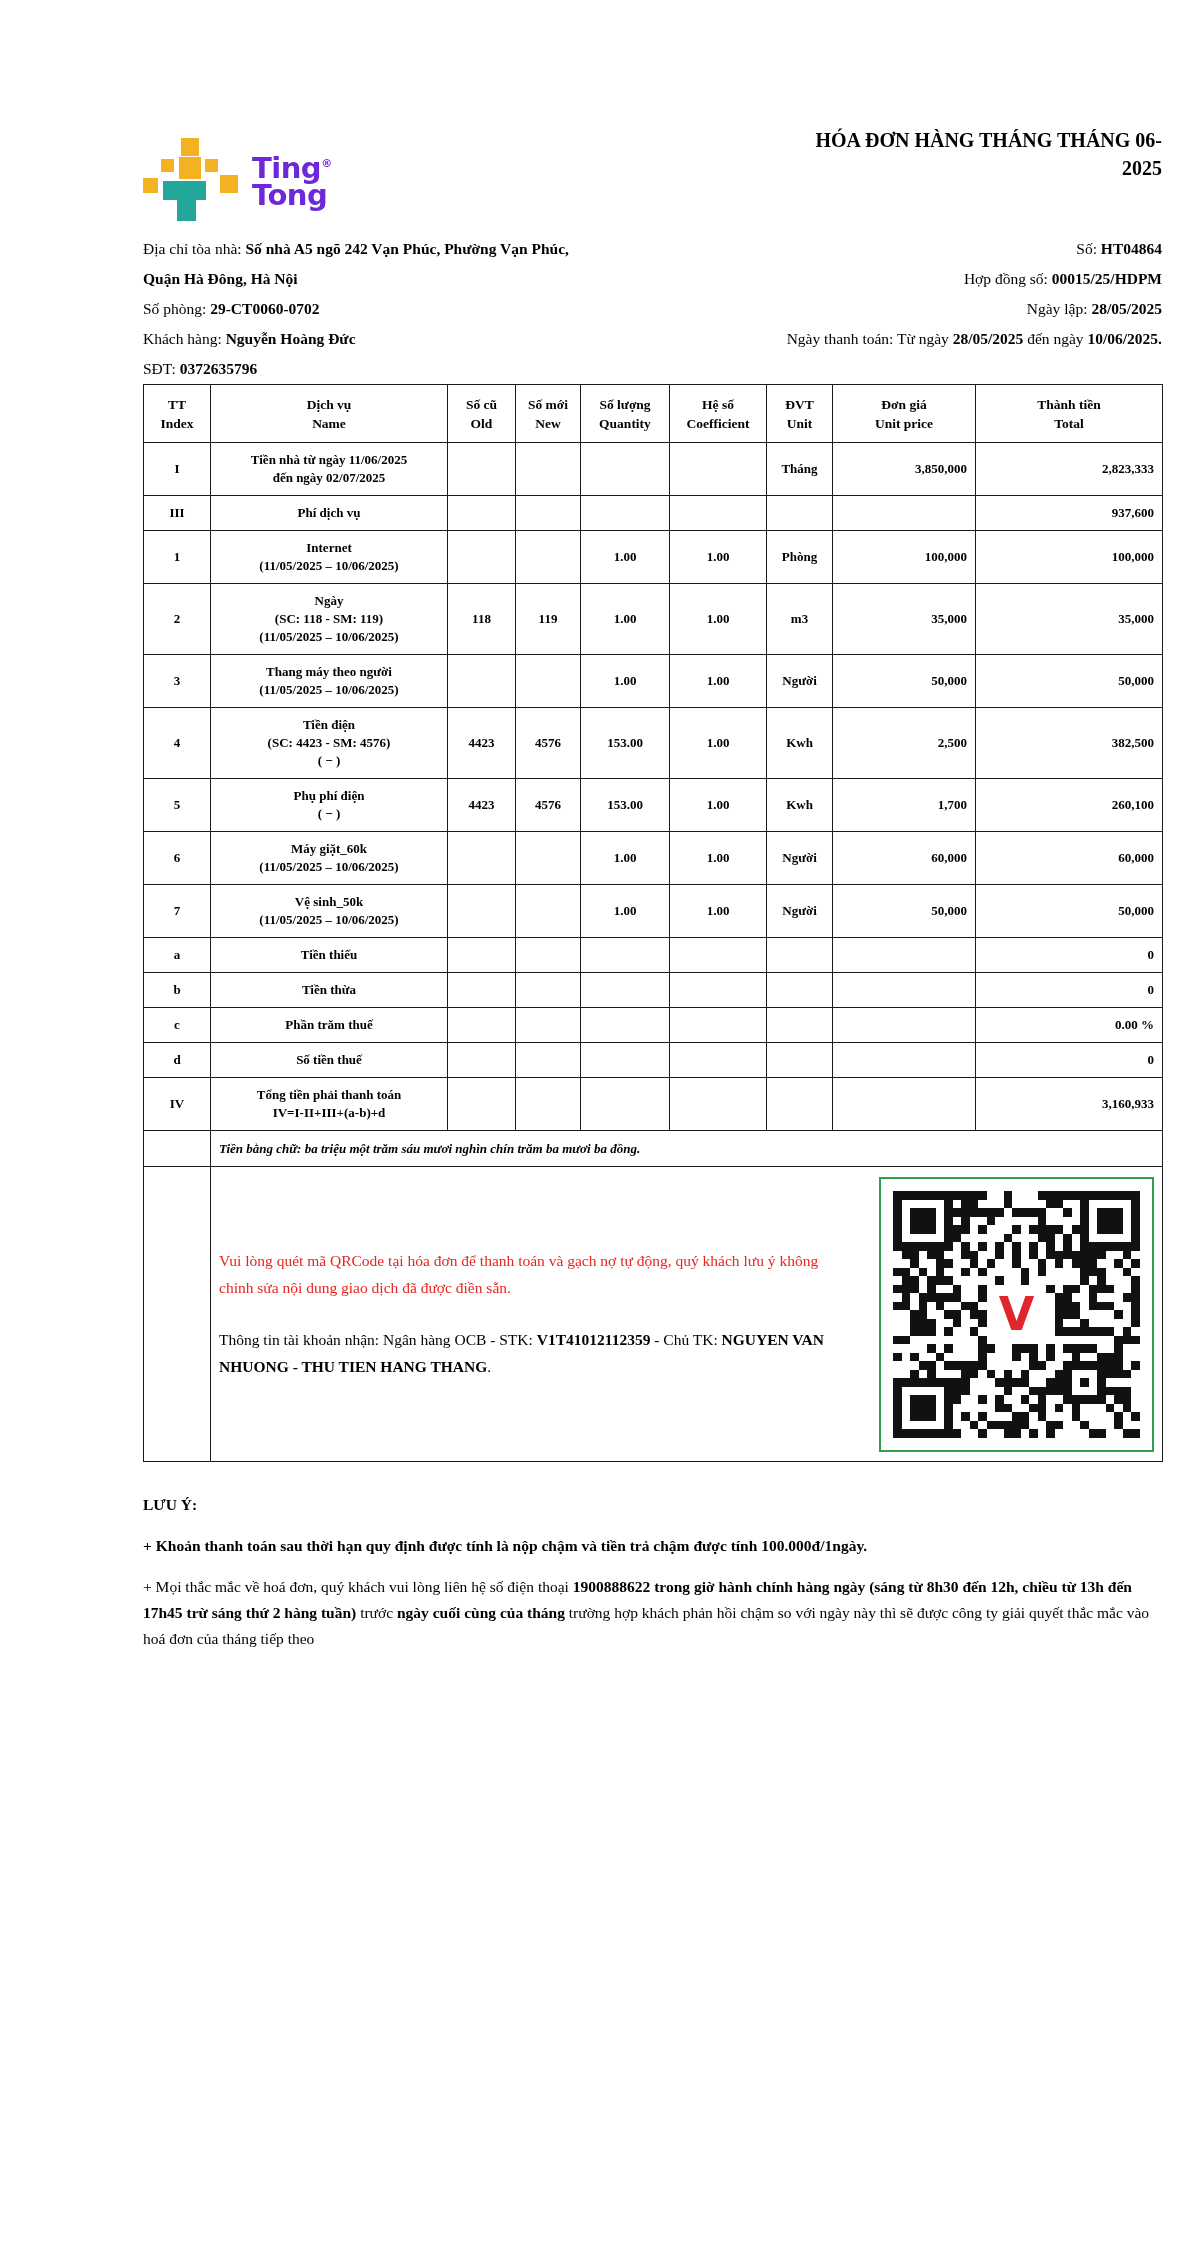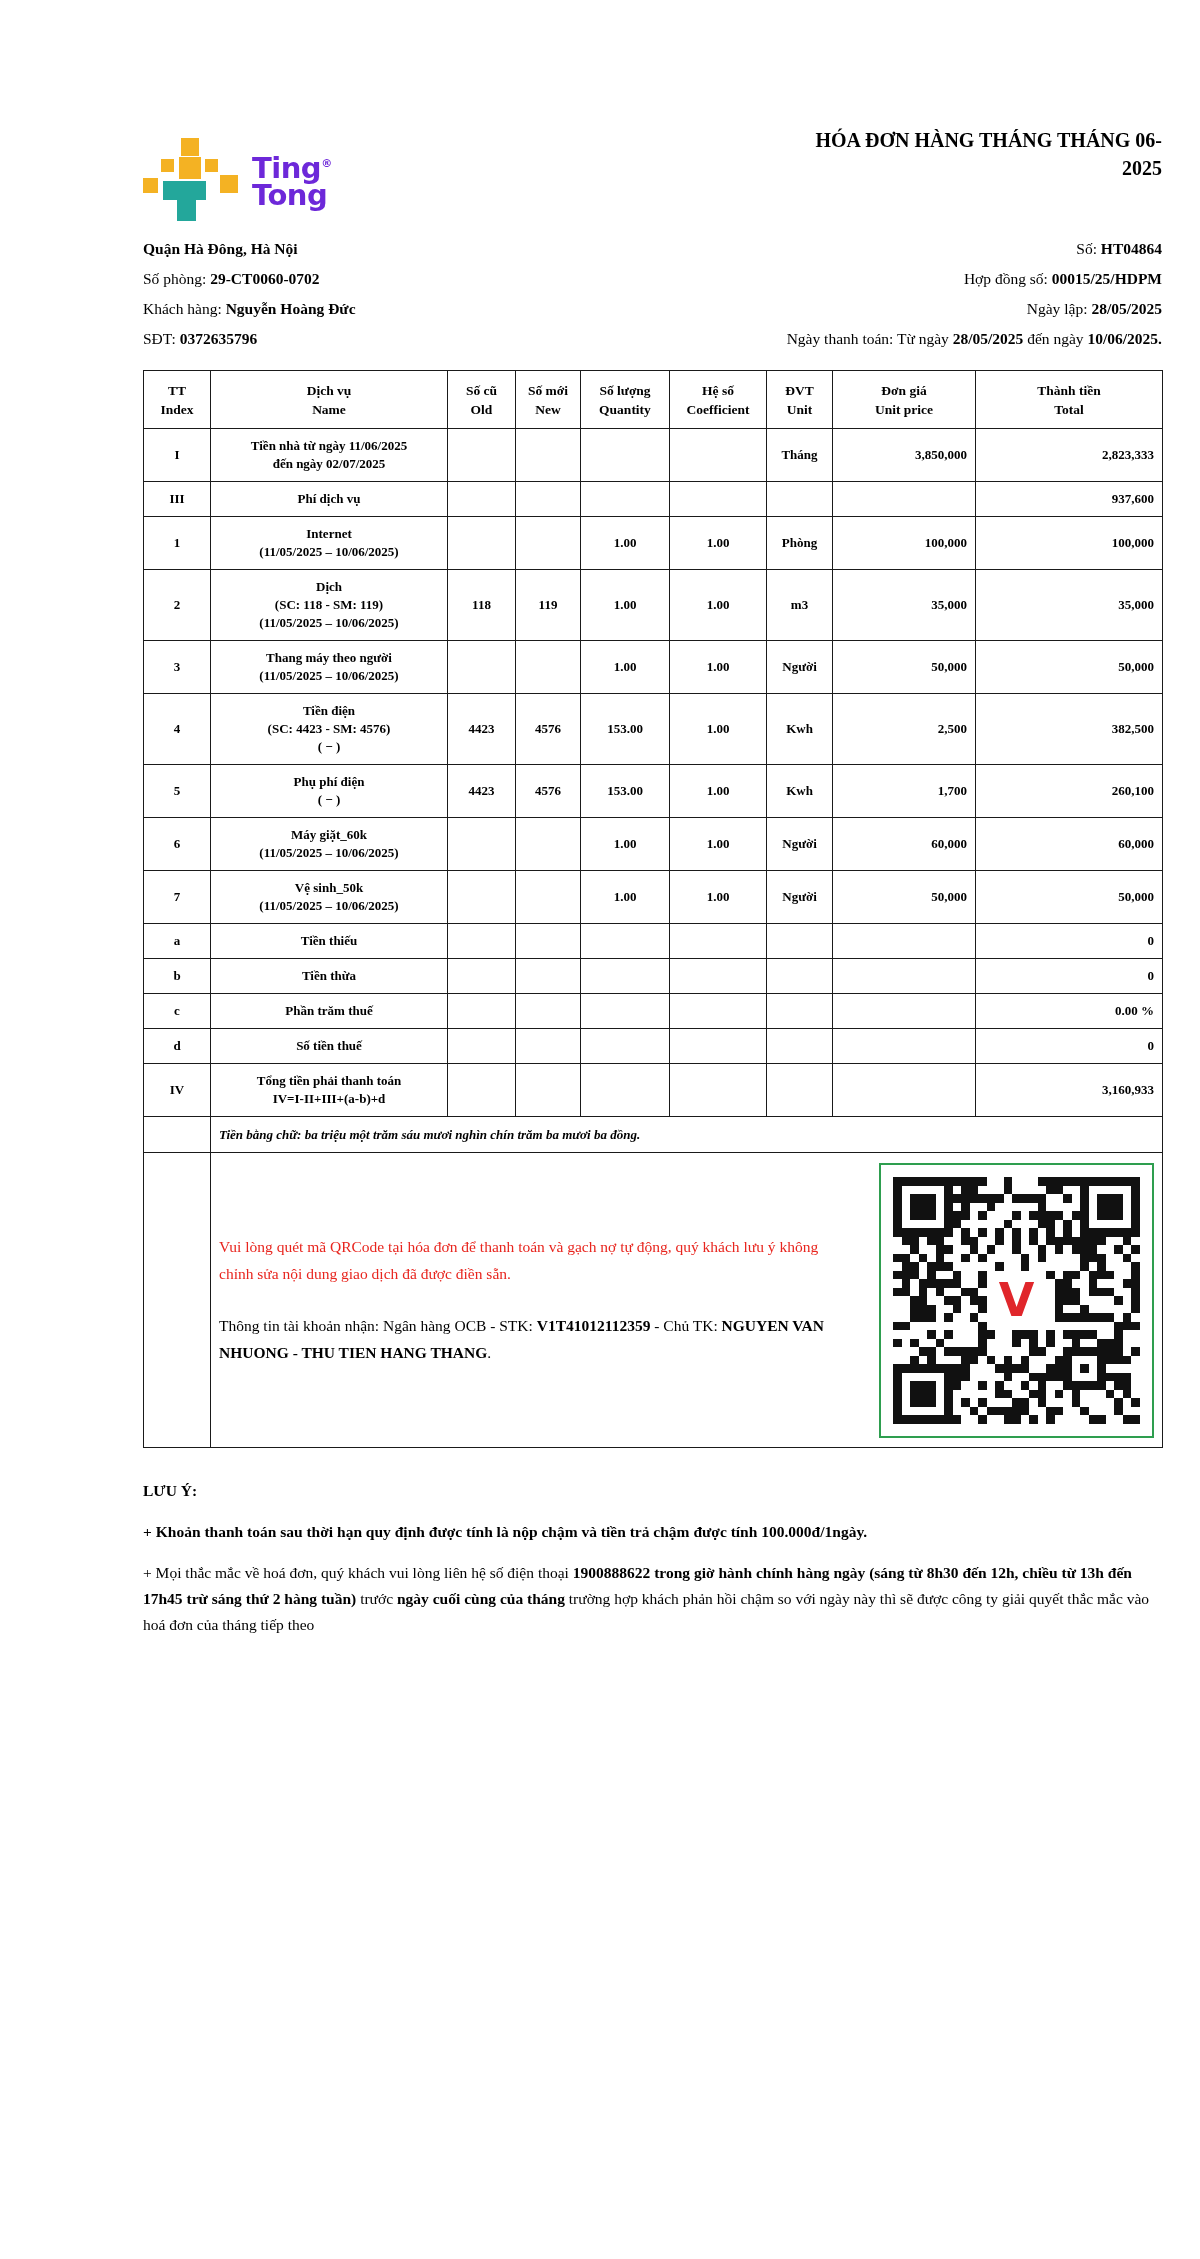--- a/index.html
+++ b/index.html
@@ -20,21 +20,21 @@
   .title{width:440px;text-align:right;font-weight:bold;font-size:20px;line-height:28px;}
 
   
   .info-row{display:flex;justify-content:space-between;margin-top:12px;font-size:15.5px;}
   .info-col{line-height:30px;}
   .info-left{width:525px;}
   .info-right{width:490px;text-align:right;}
   .b{font-weight:bold;}
 
   
-  table.inv{table-layout:fixed;width:1019px;border-collapse:collapse;margin-top:16px;}
+  table.inv{table-layout:fixed;width:1019px;border-collapse:collapse;}
   .inv col.c1{width:67px}.inv col.c2{width:237px}.inv col.c3{width:68px}
   .inv col.c4{width:65px}.inv col.c5{width:89px}.inv col.c6{width:97px}
   .inv col.c7{width:66px}.inv col.c8{width:143px}.inv col.c9{width:187px}
   .inv th,.inv td{border:1.5px solid #1a1a1a;font-size:13px;font-weight:bold;
                   padding:4px 8px;vertical-align:middle;line-height:18px;overflow:hidden;}
   .inv th{text-align:center;font-size:13.5px;line-height:19px;}
   .cc{text-align:center;}
   .cr{text-align:right;}
   .name-cell{text-align:center;}
 
@@ -79,20 +79,21 @@
         </div>
       </div>
       <div class="title">
           <div>HÓA ĐƠN HÀNG THÁNG THÁNG 06-</div>
           <div>2025</div>
         </div>
     </div>
 
     <div class="info-row">
       <div class="info-col info-left">
+          <div><span>Địa chỉ tòa nhà: </span><span class="b">Số nhà A5 ngõ 242 Vạn Phúc, Phường Vạn Phúc,</span></div>
           <div><span class="b">Quận Hà Đông, Hà Nội</span></div>
           <div><span>Số phòng: </span><span class="b">29-CT0060-0702</span></div>
           <div><span>Khách hàng:  </span><span class="b">Nguyễn Hoàng Đức</span></div>
           <div><span>SĐT: </span><span class="b">0372635796</span></div>
         </div>
       <div class="info-col info-right">
           <div><span>Số: </span><span class="b">HT04864</span></div>
           <div><span>Hợp đồng số: </span><span class="b">00015/25/HDPM</span></div>
           <div><span>Ngày lập: </span><span class="b">28/05/2025</span></div>
           <div><span>Ngày thanh toán: Từ ngày </span><span class="b">28/05/2025</span><span> đến ngày </span><span class="b">10/06/2025.</span></div>
@@ -189,21 +190,21 @@
             <td class="cc"></td>
             <td class="cc">1.00</td>
             <td class="cc">1.00</td>
             <td class="cc">Phòng</td>
             <td class="cr">100,000</td>
             <td class="cr">100,000</td>
           </tr>
           <tr style="height: 71px;">
             <td class="cc">2</td>
             <td class="name-cell">
-              <div>Dịch</div>
+              <div>Ngày</div>
               <div>(SC: 118 - SM: 119)</div>
               <div>(11/05/2025 – 10/06/2025)</div>
             </td>
             <td class="cc">118</td>
             <td class="cc">119</td>
             <td class="cc">1.00</td>
             <td class="cc">1.00</td>
             <td class="cc">m3</td>
             <td class="cr">35,000</td>
             <td class="cr">35,000</td>

